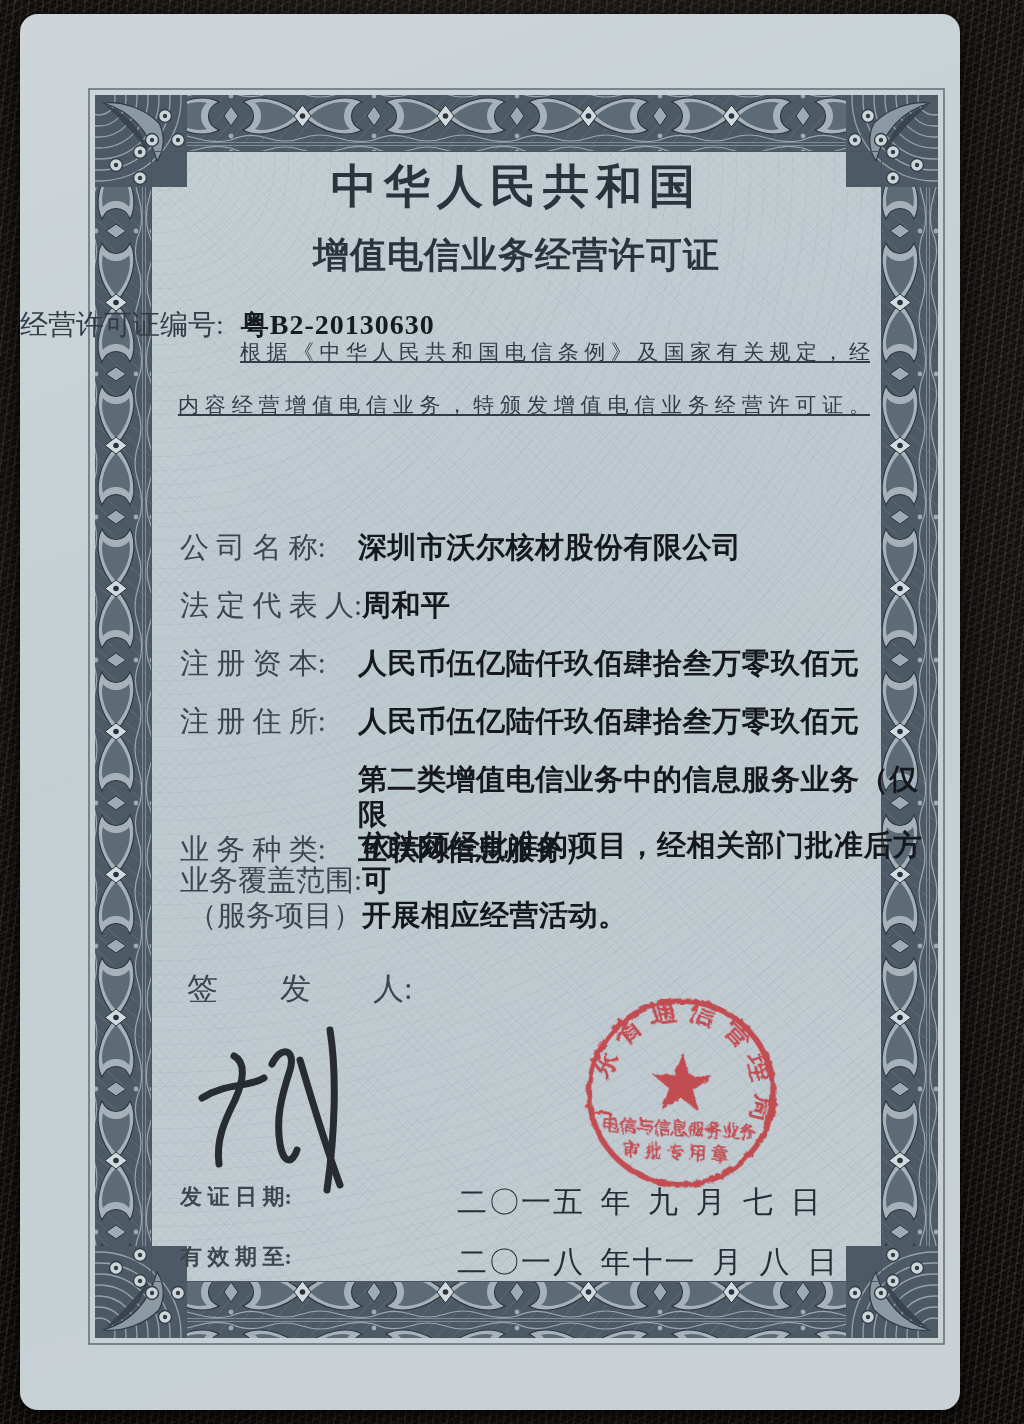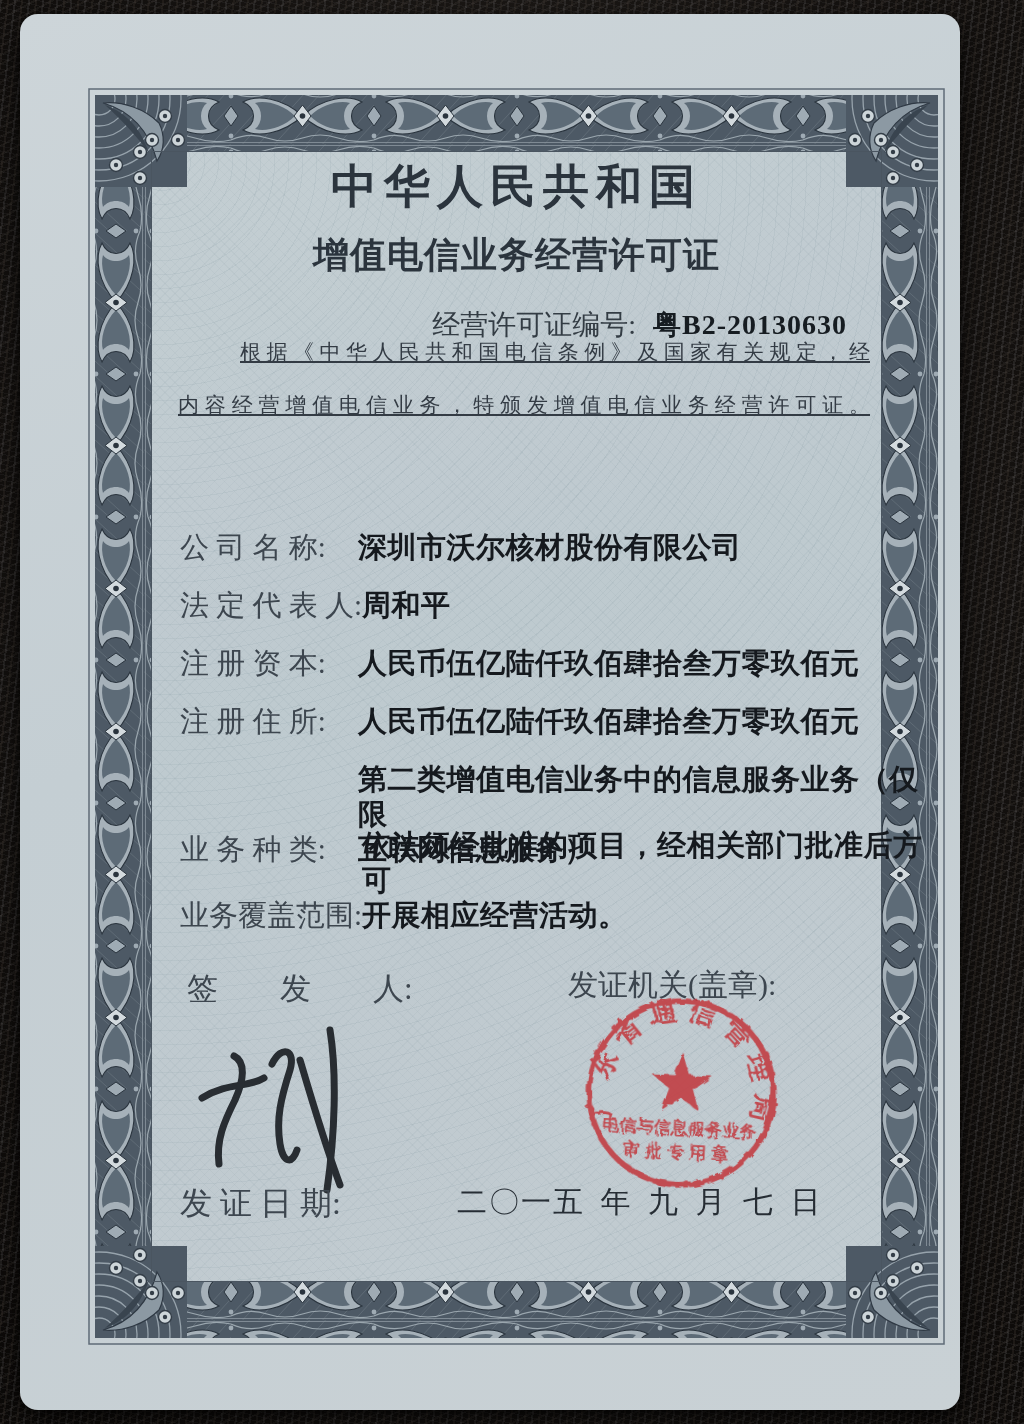--- a/index.html
+++ b/index.html
@@ -28,37 +28,37 @@
     background-color:rgba(155,175,182,.14);
     background-image:
       repeating-radial-gradient(circle at 10px 10px, rgba(110,135,145,.10) 0 1px, transparent 1px 14px),
       repeating-linear-gradient(45deg, rgba(110,135,145,.07) 0 1px, transparent 1px 7px),
       repeating-linear-gradient(-45deg, rgba(110,135,145,.07) 0 1px, transparent 1px 7px);
   }
   .abs{position:absolute;}
   .title{left:68px;width:857px;text-align:center;font-weight:700;color:#2b343d;}
   .t1{top:142px;font-size:46px;letter-spacing:7px;}
   .t2{top:217px;font-size:36px;letter-spacing:1px;}
-  .license-row{top:292px;left:0;width:827px;text-align:right;font-size:28px;color:#333c44;}
+  .license-row{top:292px;left:0;width:827px;font-size:28px;color:#333c44;}
   .lic-value{font-weight:700;color:#161c21;font-family:"Liberation Serif","DejaVu Serif",serif;margin-left:10px;letter-spacing:1px;}
   .intro{left:158px;top:312px;width:692px;font-size:21px;line-height:53px;color:#333b44;text-decoration:underline;}
   .intro-line{text-align:justify;text-align-last:justify;}
   .intro-line.indent{text-indent:62px;}
   .field{left:160px;width:766px;display:flex;align-items:flex-end;}
   .flabel{flex:0 0 178px;font-size:29px;line-height:35px;color:#3d464f;white-space:pre;}
   .fvalue{font-size:29px;line-height:35px;font-weight:700;color:#15191e;
           font-family:"DejaVu Sans","Liberation Sans",sans-serif;letter-spacing:.5px;}
   .flabel-block .flabel{display:block;}
   .flabel-block .l2{padding-left:8px;}
   .signer-label{left:160px;top:954px;font-size:31px;color:#3d464f;white-space:pre;margin-left:7px;}
   .authority-label{left:548px;top:951px;font-size:30px;color:#3d464f;z-index:3;}
   .signature{left:168px;top:1008px;width:172px;height:176px;z-index:4;}
   .stamp{left:560px;top:982px;width:202px;height:202px;z-index:5;transform:rotate(3deg);opacity:.88;}
   .date-row{left:160px;display:flex;z-index:4;}
-  .dlabel{flex:0 0 277px;font-size:32px;color:#3d464f;white-space:pre;}
+  .dlabel{flex:0 0 277px;font-size:22px;color:#3d464f;white-space:pre;font-weight:bold;}
   .dvalue{font-size:30px;color:#262d34;letter-spacing:2px;word-spacing:6px;white-space:pre;}
   .dr1{top:1168px;}
   .dr2{top:1228px;}
 </style>
 </head>
 <body>
 
 <div class="scene">
   <div class="paper">
 
@@ -170,29 +170,29 @@
     <div class="abs field" style="top:748px">
       <span class="flabel">业 务 种 类:</span>
       <span style="display:block">
         <span class="fvalue" style="display:block">第二类增值电信业务中的信息服务业务（仅限</span>
         <span class="fvalue" style="display:block">互联网信息服务）</span>
       </span>
     </div>
     <div class="abs field flabel-block" style="top:814px">
       <span style="flex:0 0 178px">
         <span class="flabel">业务覆盖范围:</span>
+        <span class="flabel l2">（服务项目）</span>
       </span>
       <span style="display:block">
         <span class="fvalue" style="display:block">依法须经批准的项目，经相关部门批准后方可</span>
         <span class="fvalue" style="display:block">开展相应经营活动。</span>
       </span>
     </div>
 
     <div class="abs signer-label">签　　发　　人:</div>
-    <div class="abs authority-label">发证机关(盖章):</div>
 
     <svg class="abs signature" viewBox="0 0 172 176" xmlns="http://www.w3.org/2000/svg">
       <g fill="none" stroke="#1c2025" stroke-width="7" stroke-linecap="round" stroke-linejoin="round" opacity="0.92">
         <path d="M14,76 C40,60 60,66 76,56"></path>
         <path d="M46,34 C58,40 56,58 47,78 C36,100 28,118 31,142"></path>
         <path d="M84,42 C94,22 108,28 102,48 C93,76 88,96 92,122 C95,141 104,143 109,128"></path>
         <path d="M142,8 C149,52 147,112 139,168"></path>
         <path d="M112,38 C122,72 136,120 152,163"></path>
       </g>
     </svg>
@@ -213,15 +213,19 @@
         </text>
         <text x="100" y="137" text-anchor="middle" font-size="17" fill="currentColor">电信与信息服务业务</text>
         <text x="100" y="160" text-anchor="middle" font-size="17" letter-spacing="5" fill="currentColor">审批专用章</text>
       </g>
     </svg>
 
     <div class="abs date-row dr1">
       <span class="dlabel">发 证 日 期:</span>
       <span class="dvalue">二〇一五 年 九 月 七 日</span>
     </div>
+    <div class="abs date-row dr2">
+      <span class="dlabel">有 效 期 至:</span>
+      <span class="dvalue">二〇一八 年十一 月 八 日</span>
+    </div>
 
   </div>
 </div>
 
 </body></html>

